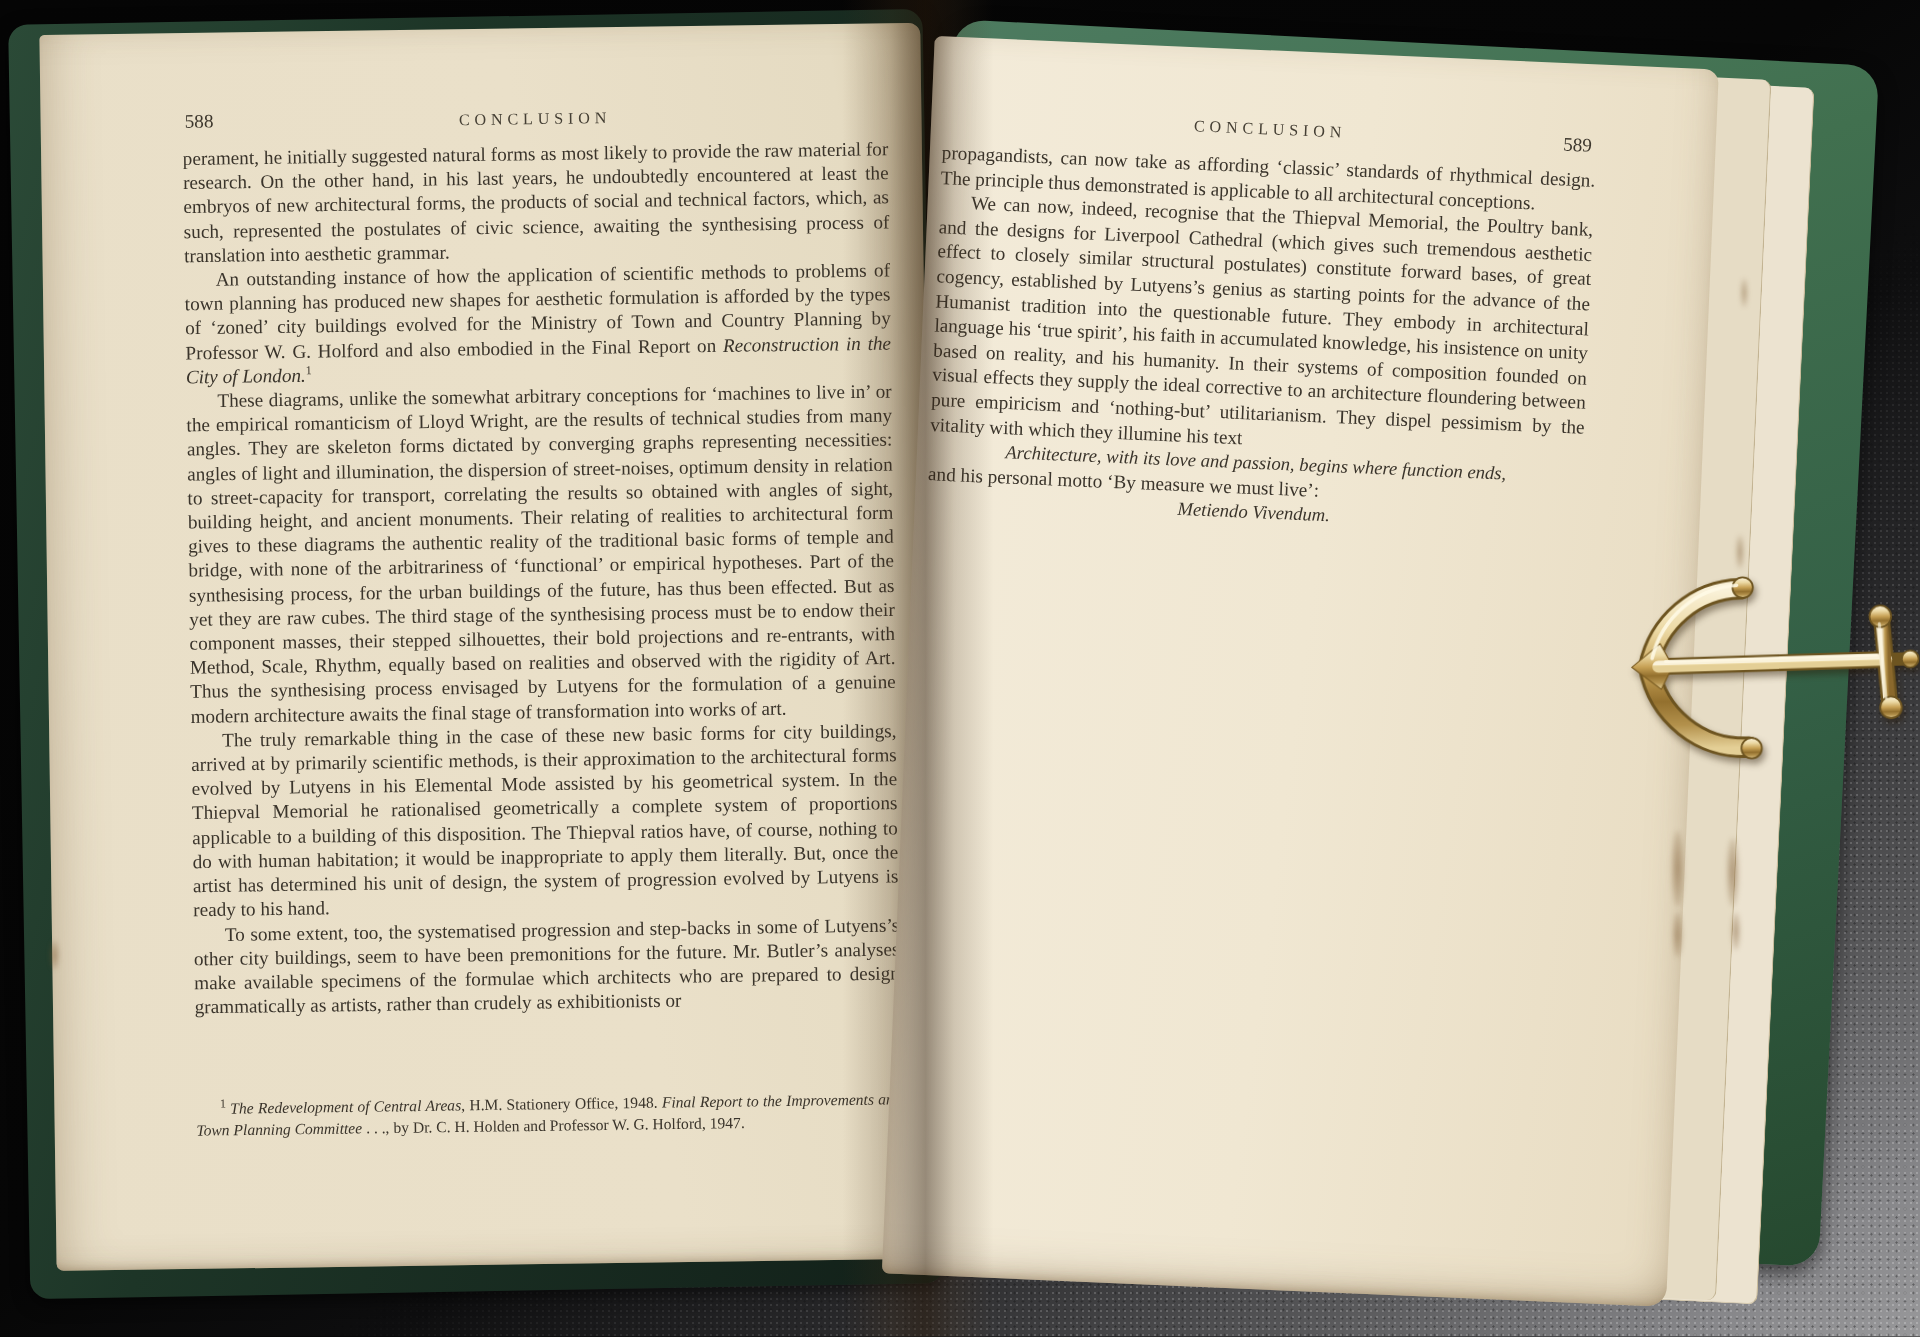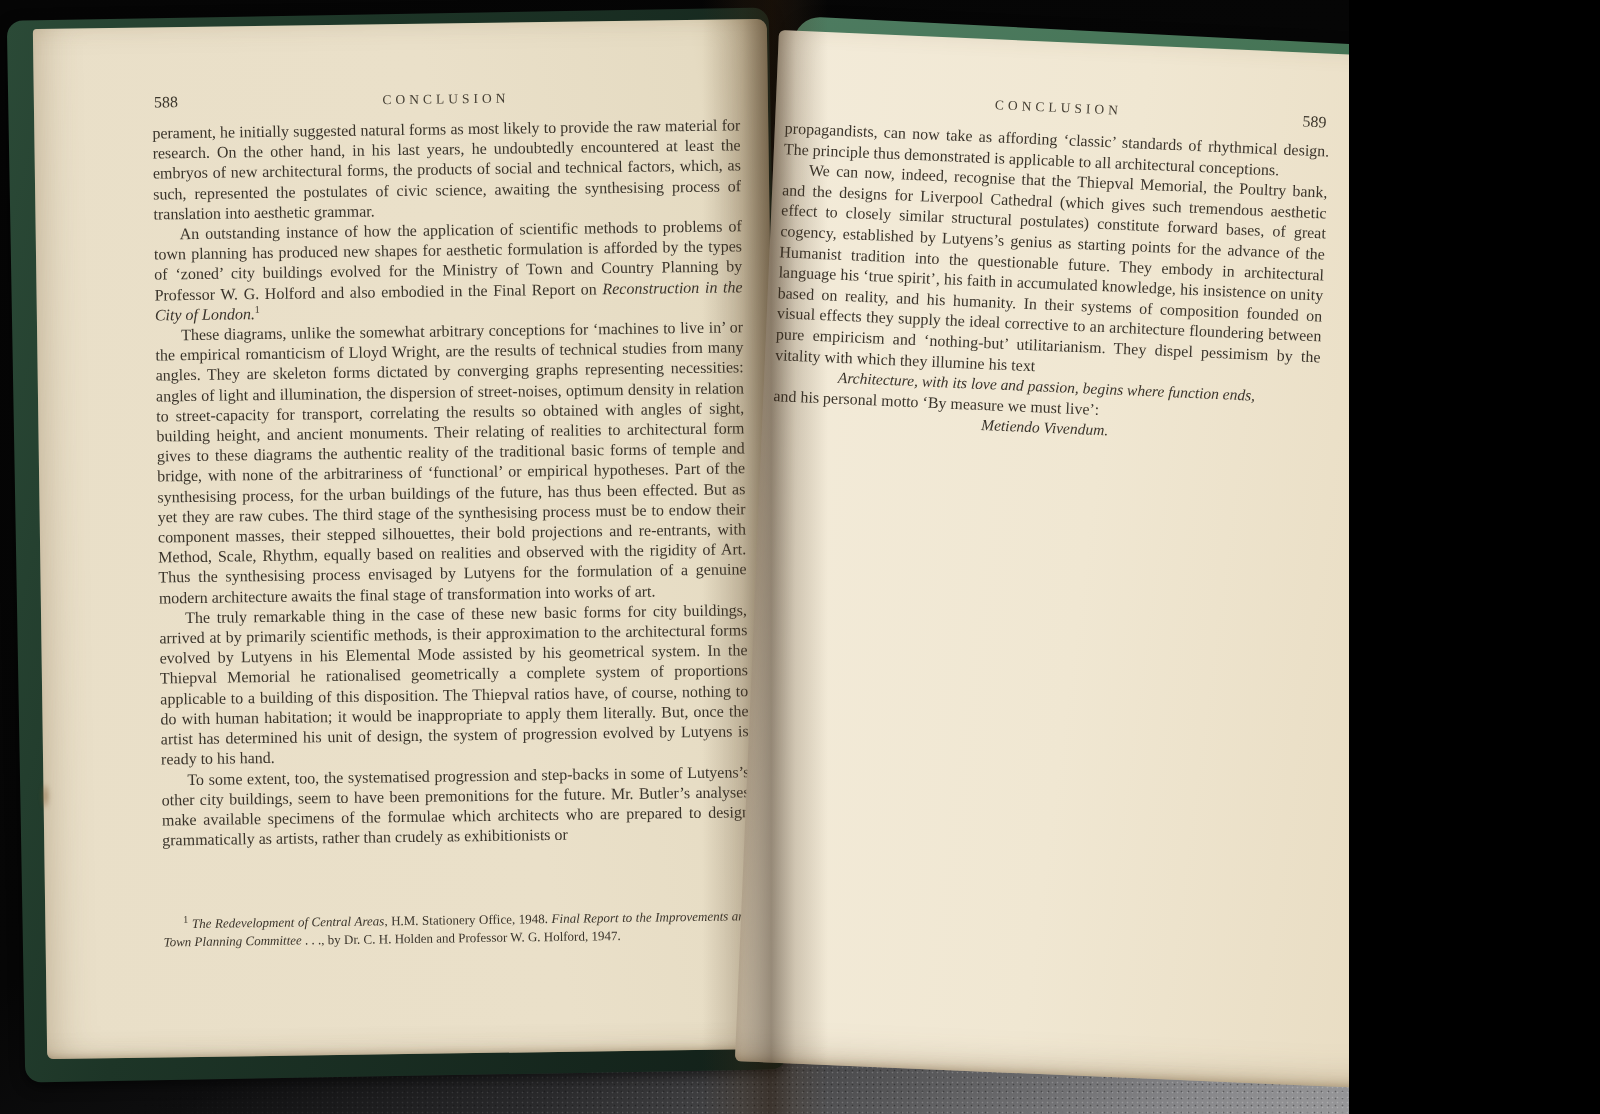--- a/index.html
+++ b/index.html
@@ -1,17 +1,17 @@
 <!DOCTYPE html>
 <html><head>
 <meta charset="utf-8">
 <style>
   html,body{margin:0;padding:0;background:#000;}
   .photo{
-    position:relative;width:1349px;height:1114px;overflow:hidden;
+    position:relative;width:1600px;height:1114px;overflow:hidden;
     font-family:"Liberation Serif","DejaVu Serif",serif;
   }
   
   .bg{
     position:absolute;inset:0;
     background:linear-gradient(145deg,#050505 0%,#060606 48%,#0e0e0f 60%,#2a2a2c 72%,#59595b 84%,#87878a 94%,#98989a 100%);
   }
   .bg-speckle{
     position:absolute;inset:0;
     background-image:radial-gradient(circle,rgba(255,255,255,.22) .7px,transparent 1.1px),

